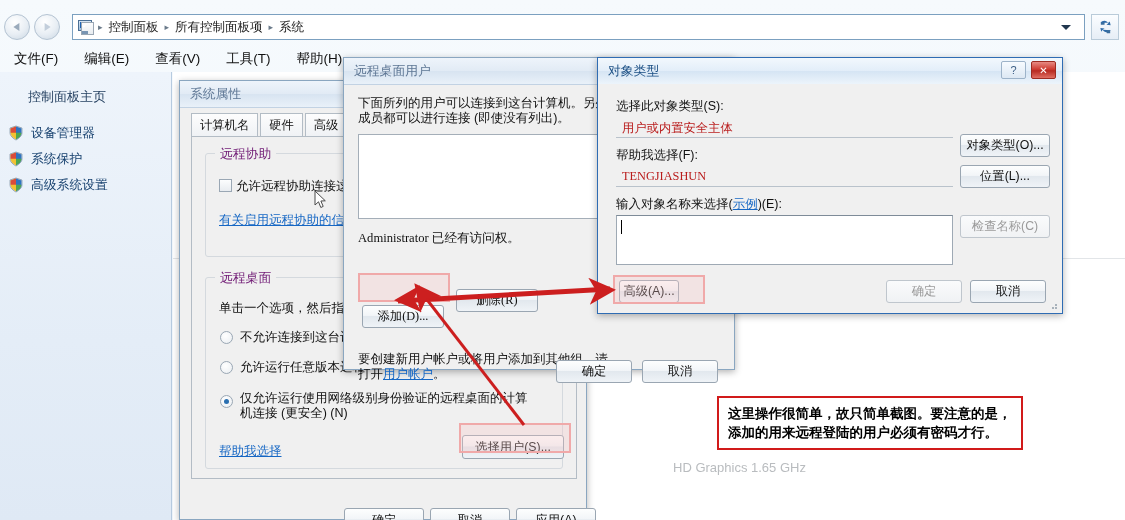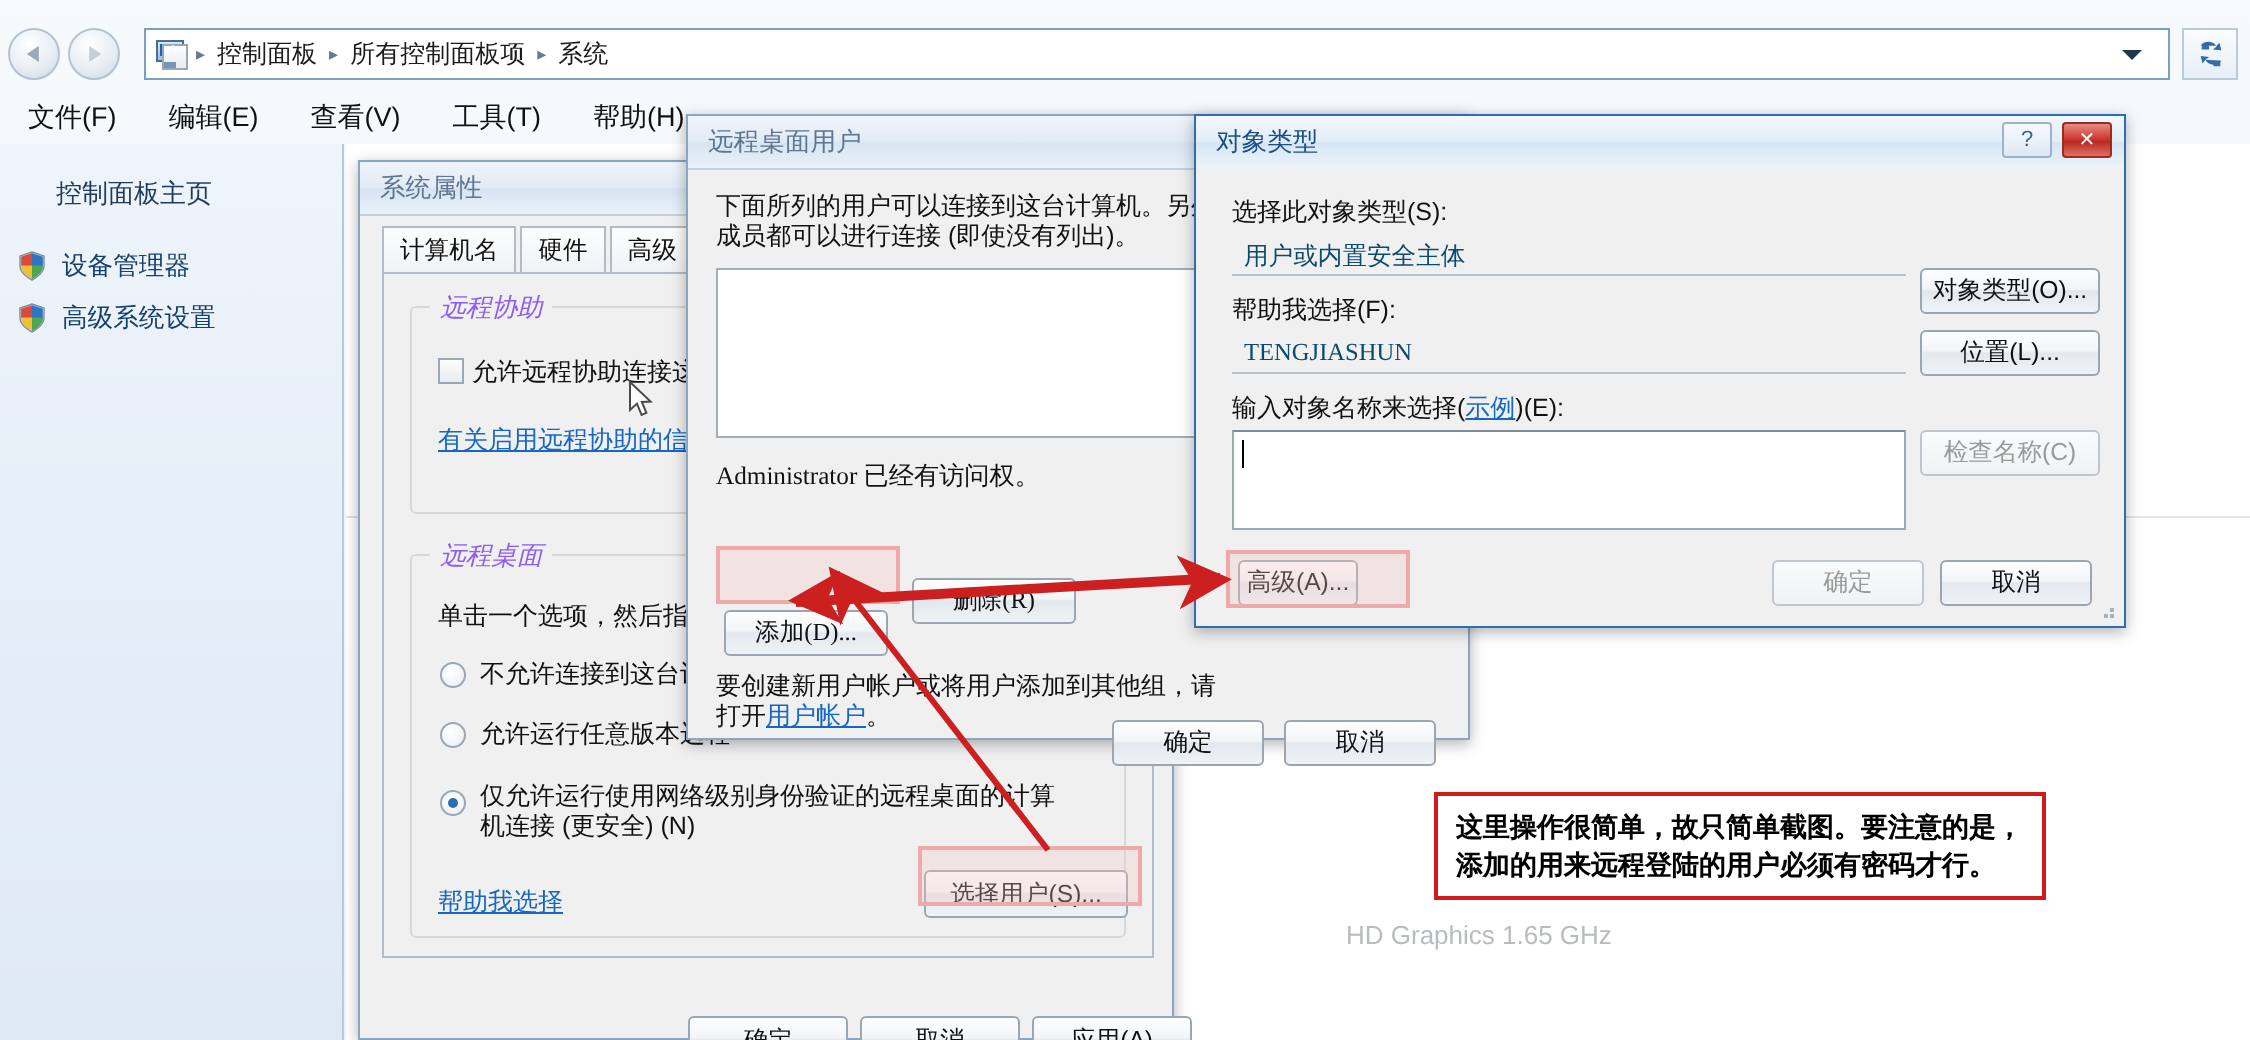--- a/index.html
+++ b/index.html
@@ -87,28 +87,28 @@
     background:linear-gradient(to bottom,#fdfefe 0%,#f2f5f8 45%,#e2e8ee 50%,#eff3f7 100%);
     font-size:12.3px;color:#101010;display:flex;align-items:center;justify-content:center;
     white-space:nowrap;position:absolute;}
   .btn.disabled{color:#9a9a9a;border-color:#bfc6cd;
     background:linear-gradient(to bottom,#fafbfc,#f0f2f4);text-align:center;}
   .btn.mono{font-family:"Liberation Serif","DejaVu Serif",serif;}
 
   .field{position:absolute;box-sizing:border-box;background:#fff;
     border:1px solid #9ea9b4;border-top-color:#7e8b98;}
   .field.flat{background:#f0f0f0;border:none;border-bottom:1px solid #b9c2cb;}
-  .fieldtext{position:absolute;font-size:12.3px;color:#0c4a6e;white-space:nowrap;}
+  .fieldtext{position:absolute;font-size:12.3px;color:#b91c1c;white-space:nowrap;}
 
   .lbl{position:absolute;font-size:12.5px;color:#111;white-space:nowrap;}
   .lbl2{position:absolute;font-size:12.5px;color:#111;line-height:15px;}
   .link{color:#1667c4;text-decoration:underline;cursor:pointer;}
 
   .group{position:absolute;box-sizing:border-box;border:1px solid #d4d9de;border-radius:3px;}
-  .grouptitle{position:absolute;background:#f0f0f0;padding:0 5px;font-size:12.8px;color:#8b5cf6;font-style:italic;}
+  .grouptitle{position:absolute;background:#f0f0f0;padding:0 5px;font-size:12.8px;color:#701a75;}
 
   .radio{position:absolute;width:13px;height:13px;border-radius:50%;box-sizing:border-box;
     border:1px solid #9aa7b4;background:radial-gradient(circle at 40% 35%,#ffffff,#e9edf1);}
   .radio .dot{position:absolute;left:3px;top:3px;width:5px;height:5px;border-radius:50%;background:#2a6fb0;}
   .chk{position:absolute;width:13px;height:13px;box-sizing:border-box;
     border:1px solid #9aa7b4;background:linear-gradient(to bottom,#fcfdfe,#e8ecf0);}
 
   .tabstrip{position:absolute;display:flex;}
   .tab{box-sizing:border-box;border:1px solid #b3bcc5;border-bottom:none;
     background:linear-gradient(to bottom,#fdfdfd,#eef1f4);
@@ -193,20 +193,32 @@
             <path d="M8 1.6 L8 14.4 C8 14.4 2.6 11.7 2.6 8 L2.6 3.4 Z" fill="#f2c132"></path>
             <path d="M8 1.6 L13.4 3.4 L13.4 8 C13.4 11.7 8 14.4 8 14.4 Z" fill="#2f74c0"></path>
             <path d="M2.6 3.4 L8 1.6 L8 7.8 L2.6 7.8 Z" fill="#d94b3c"></path>
             <path d="M8 7.8 L13.4 7.8 L13.4 8 C13.4 11.7 8 14.4 8 14.4 Z" fill="#4fa64f"></path>
           </svg>
         </span>
         <span class="navlabel">设备管理器</span>
       </div>
 
 
+      <div class="navrow">
+        <span class="shield">
+          <svg width="16" height="16" viewBox="0 0 16 16">
+            <path d="M8 1 L14 3 L14 8 C14 12 8 15 8 15 C8 15 2 12 2 8 L2 3 Z" fill="#c9d6e4" stroke="#7d8fa2" stroke-width="0.7"></path>
+            <path d="M8 1.6 L8 14.4 C8 14.4 2.6 11.7 2.6 8 L2.6 3.4 Z" fill="#f2c132"></path>
+            <path d="M8 1.6 L13.4 3.4 L13.4 8 C13.4 11.7 8 14.4 8 14.4 Z" fill="#2f74c0"></path>
+            <path d="M2.6 3.4 L8 1.6 L8 7.8 L2.6 7.8 Z" fill="#d94b3c"></path>
+            <path d="M8 7.8 L13.4 7.8 L13.4 8 C13.4 11.7 8 14.4 8 14.4 Z" fill="#4fa64f"></path>
+          </svg>
+        </span>
+        <span class="navlabel">系统保护</span>
+      </div>
 
       <div class="navrow">
         <span class="shield">
           <svg width="16" height="16" viewBox="0 0 16 16">
             <path d="M8 1 L14 3 L14 8 C14 12 8 15 8 15 C8 15 2 12 2 8 L2 3 Z" fill="#c9d6e4" stroke="#7d8fa2" stroke-width="0.7"></path>
             <path d="M8 1.6 L8 14.4 C8 14.4 2.6 11.7 2.6 8 L2.6 3.4 Z" fill="#f2c132"></path>
             <path d="M8 1.6 L13.4 3.4 L13.4 8 C13.4 11.7 8 14.4 8 14.4 Z" fill="#2f74c0"></path>
             <path d="M2.6 3.4 L8 1.6 L8 7.8 L2.6 7.8 Z" fill="#d94b3c"></path>
             <path d="M8 7.8 L13.4 7.8 L13.4 8 C13.4 11.7 8 14.4 8 14.4 Z" fill="#4fa64f"></path>
           </svg>
@@ -273,21 +285,21 @@
       <div class="lbl2" style="left:14px;top:12px;width:368px;white-space:pre-line;">下面所列的用户可以连接到这台计算机。另外，管理员组的任何
 成员都可以进行连接 (即使没有列出)。</div>
 
       <div class="listbox" style="left:14px;top:50px;width:366px;height:85px;"></div>
 
       <div class="lbl" style="left:14px;top:146px;font-family:'Liberation Serif','DejaVu Serif',serif;font-size:12.6px;">Administrator 已经有访问权。</div>
 
       <div class="btn mono" style="left:18px;top:221px;width:82px;height:23px;">添加(D)...</div>
       <div class="btn mono" style="left:112px;top:205px;width:82px;height:23px;">删除(R)</div>
 
-      <div class="lbl2" style="left:14px;top:252px;width:370px;white-space:pre-line;"><span>要创建新用户帐户或将用户添加到其他组，请
+      <div class="lbl2" style="left:14px;top:268px;width:370px;white-space:pre-line;"><span>要创建新用户帐户或将用户添加到其他组，请
 打开</span><span class="link">用户帐户</span><span>。</span></div>
 
       <div class="btn" style="left:212px;top:276px;width:76px;height:23px;">确定</div>
       <div class="btn" style="left:298px;top:276px;width:76px;height:23px;">取消</div>
     </div>
   </div>
 
   <div class="dlg" id="dlg-selusers" style="left:597px;top:57px;width:466px;height:257px;border-color:#2f6cb3;">
     <div class="titlebar" style="background:linear-gradient(to bottom,#f2f8fd 0%,#e3eef9 48%,#d6e5f4 52%,#ecf4fb 100%);">
       <span class="titletext" style="color:#1b4f84;">对象类型</span>

